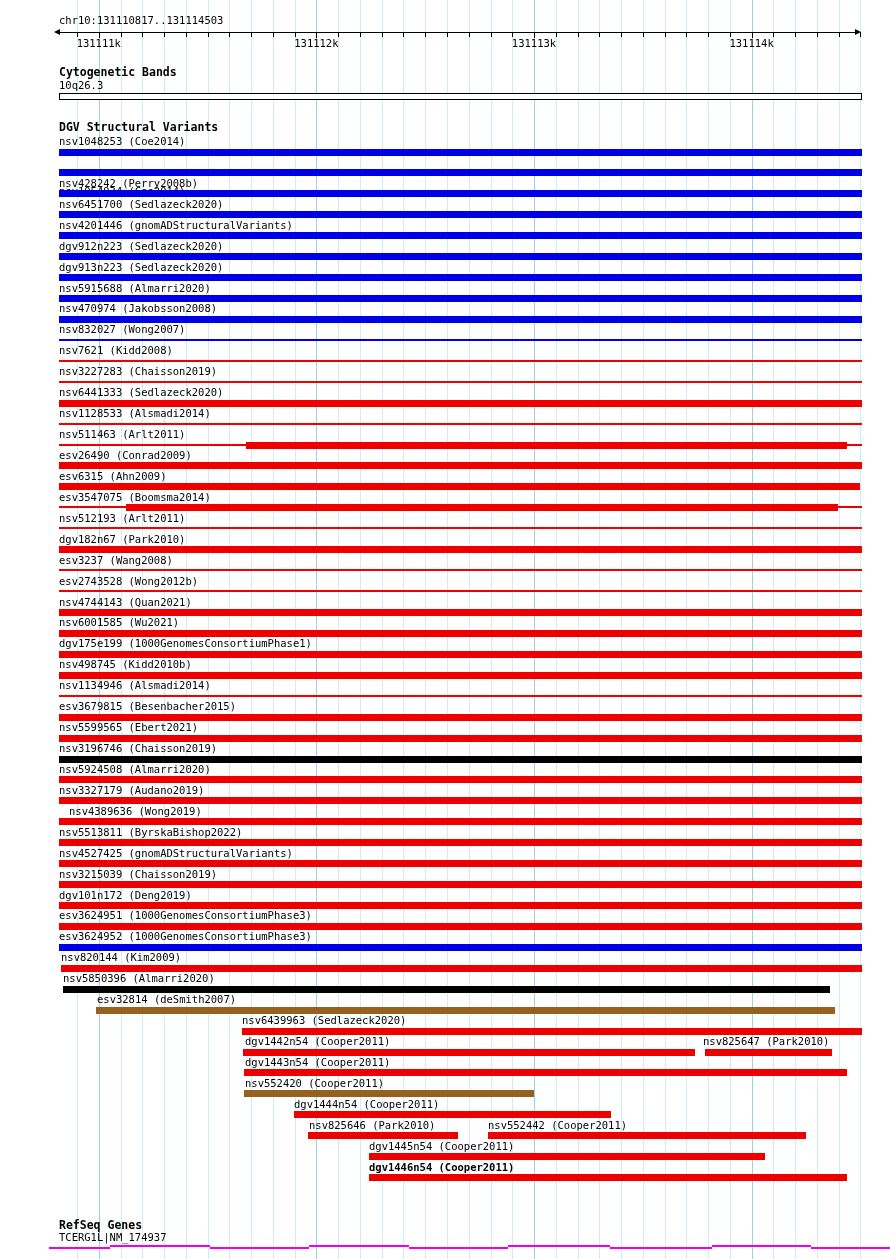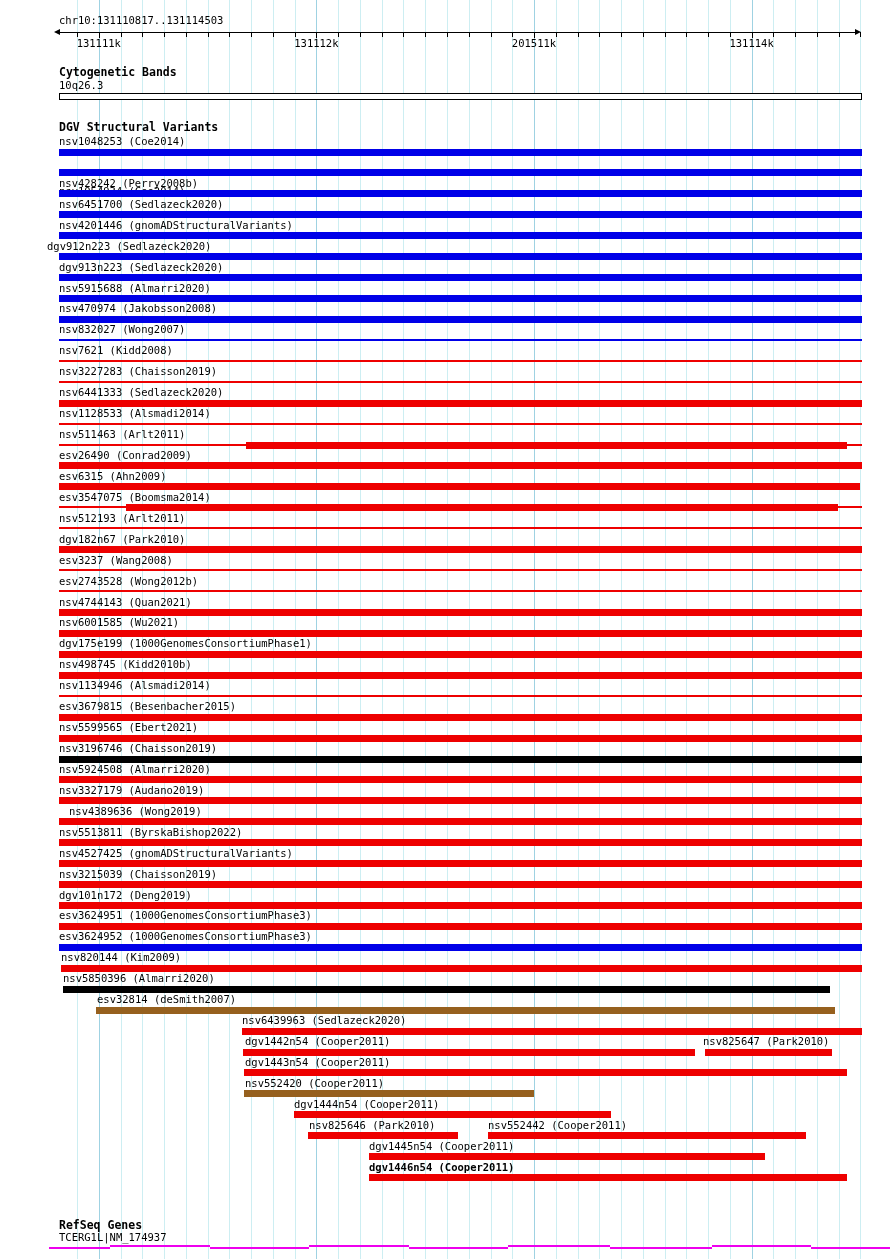--- a/index.html
+++ b/index.html
@@ -101,42 +101,42 @@
         <div class="tick" style="left: 751.6px; top: 32px; height: 6px;"></div>
         <div class="tick" style="left: 773.3px; top: 32px; height: 5px;"></div>
         <div class="tick" style="left: 795.1px; top: 32px; height: 5px;"></div>
         <div class="tick" style="left: 816.8px; top: 32px; height: 5px;"></div>
         <div class="tick" style="left: 838.6px; top: 32px; height: 5px;"></div>
         <div class="tick" style="left: 860.3px; top: 32px; height: 5px;"></div>
       </div>
     <div id="tick-labels">
         <div class="tick-label" style="left: 68.8px; top: 38px;">131111k</div>
         <div class="tick-label" style="left: 286.4px; top: 38px;">131112k</div>
-        <div class="tick-label" style="left: 504px; top: 38px;">201511k</div>
+        <div class="tick-label" style="left: 504px; top: 38px;">131113k</div>
         <div class="tick-label" style="left: 721.6px; top: 38px;">131114k</div>
       </div>
   </div>
 
   <div class="hdr" style="left:59px;top:66px;">Cytogenetic Bands</div>
   <div class="txt" style="left:59px;top:79px;">10q26.3</div>
   <div id="cytoband-rect" style="left:59px;top:93px;width:803px;height:7px;"></div>
 
   <div class="hdr" style="left:59px;top:121px;">DGV Structural Variants</div>
   <div id="dgv-rows">
       <div class="txt" style="left: 59px; top: 135px;">nsv1048253 (Coe2014)</div>
       <div class="bar" style="left: 59px; width: 803px; top: 148.5px; height: 7px; background: rgb(0, 0, 232);"></div>
       <div class="txt" style="left: 59px; top: 155.9px; margin-top: 29px;">nsv1054934 (Coe2014)</div>
       <div class="bar" style="left: 59px; width: 803px; top: 169.4px; height: 7px; background: rgb(0, 0, 232);"></div>
       <div class="txt" style="left: 59px; top: 176.9px;">nsv428242 (Perry2008b)</div>
       <div class="bar" style="left: 59px; width: 803px; top: 190.4px; height: 7px; background: rgb(0, 0, 232);"></div>
       <div class="txt" style="left: 59px; top: 197.8px;">nsv6451700 (Sedlazeck2020)</div>
       <div class="bar" style="left: 59px; width: 803px; top: 211.3px; height: 7px; background: rgb(0, 0, 232);"></div>
       <div class="txt" style="left: 59px; top: 218.7px;">nsv4201446 (gnomADStructuralVariants)</div>
       <div class="bar" style="left: 59px; width: 803px; top: 232.2px; height: 7px; background: rgb(0, 0, 232);"></div>
-      <div class="txt" style="left: 47px; top: 239.7px; text-align: center;">dgv912n223 (Sedlazeck2020)</div>
+      <div class="txt" style="left: 59px; top: 239.7px; text-align: center;">dgv912n223 (Sedlazeck2020)</div>
       <div class="bar" style="left: 59px; width: 803px; top: 253.2px; height: 7px; background: rgb(0, 0, 232);"></div>
       <div class="txt" style="left: 59px; top: 260.6px;">dgv913n223 (Sedlazeck2020)</div>
       <div class="bar" style="left: 59px; width: 803px; top: 274.1px; height: 7px; background: rgb(0, 0, 232);"></div>
       <div class="txt" style="left: 59px; top: 281.5px;">nsv5915688 (Almarri2020)</div>
       <div class="bar" style="left: 59px; width: 803px; top: 295px; height: 7px; background: rgb(0, 0, 232);"></div>
       <div class="txt" style="left: 59px; top: 302.4px;">nsv470974 (Jakobsson2008)</div>
       <div class="bar" style="left: 59px; width: 803px; top: 315.9px; height: 7px; background: rgb(0, 0, 232);"></div>
       <div class="txt" style="left: 59px; top: 323.4px;">nsv832027 (Wong2007)</div>
       <div class="bar" style="left: 59px; width: 803px; top: 338.9px; height: 2px; background: rgb(0, 0, 232);"></div>
       <div class="txt" style="left: 59px; top: 344.3px;">nsv7621 (Kidd2008)</div>

